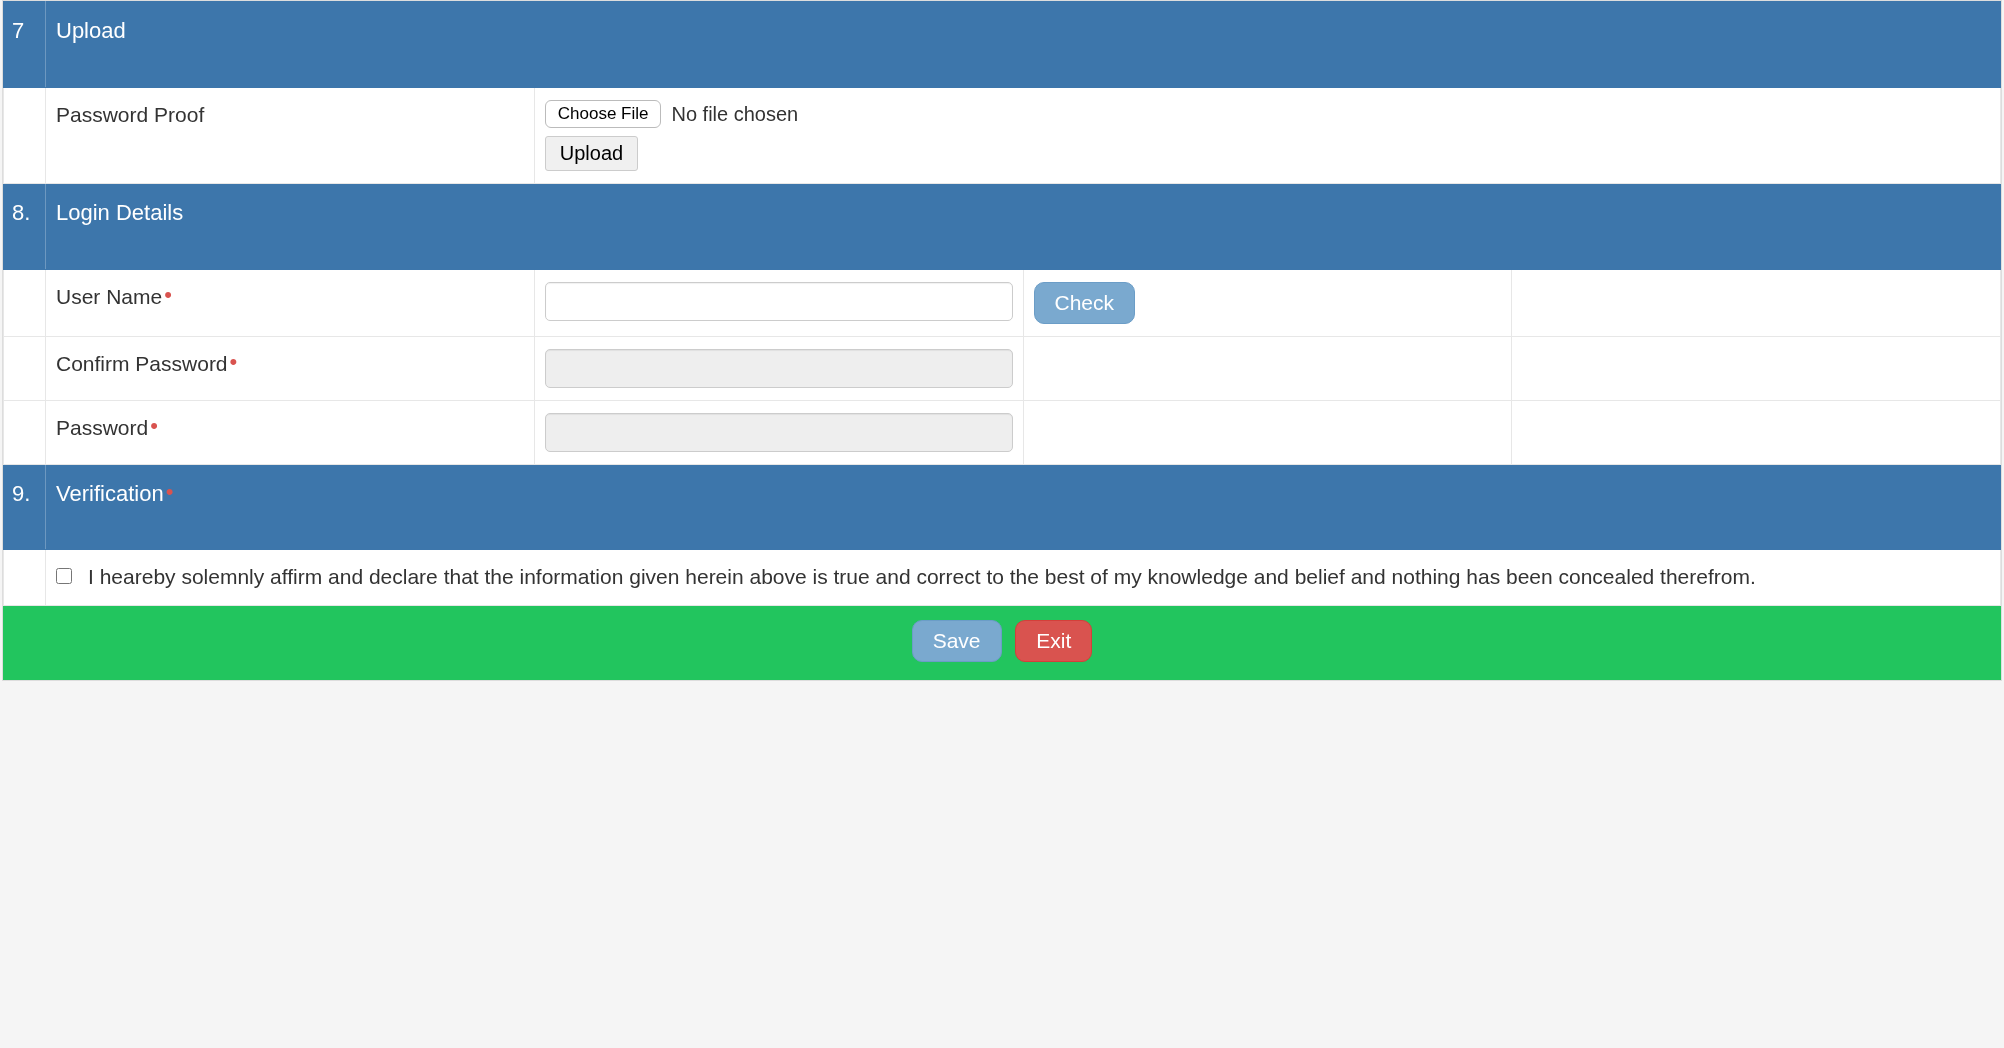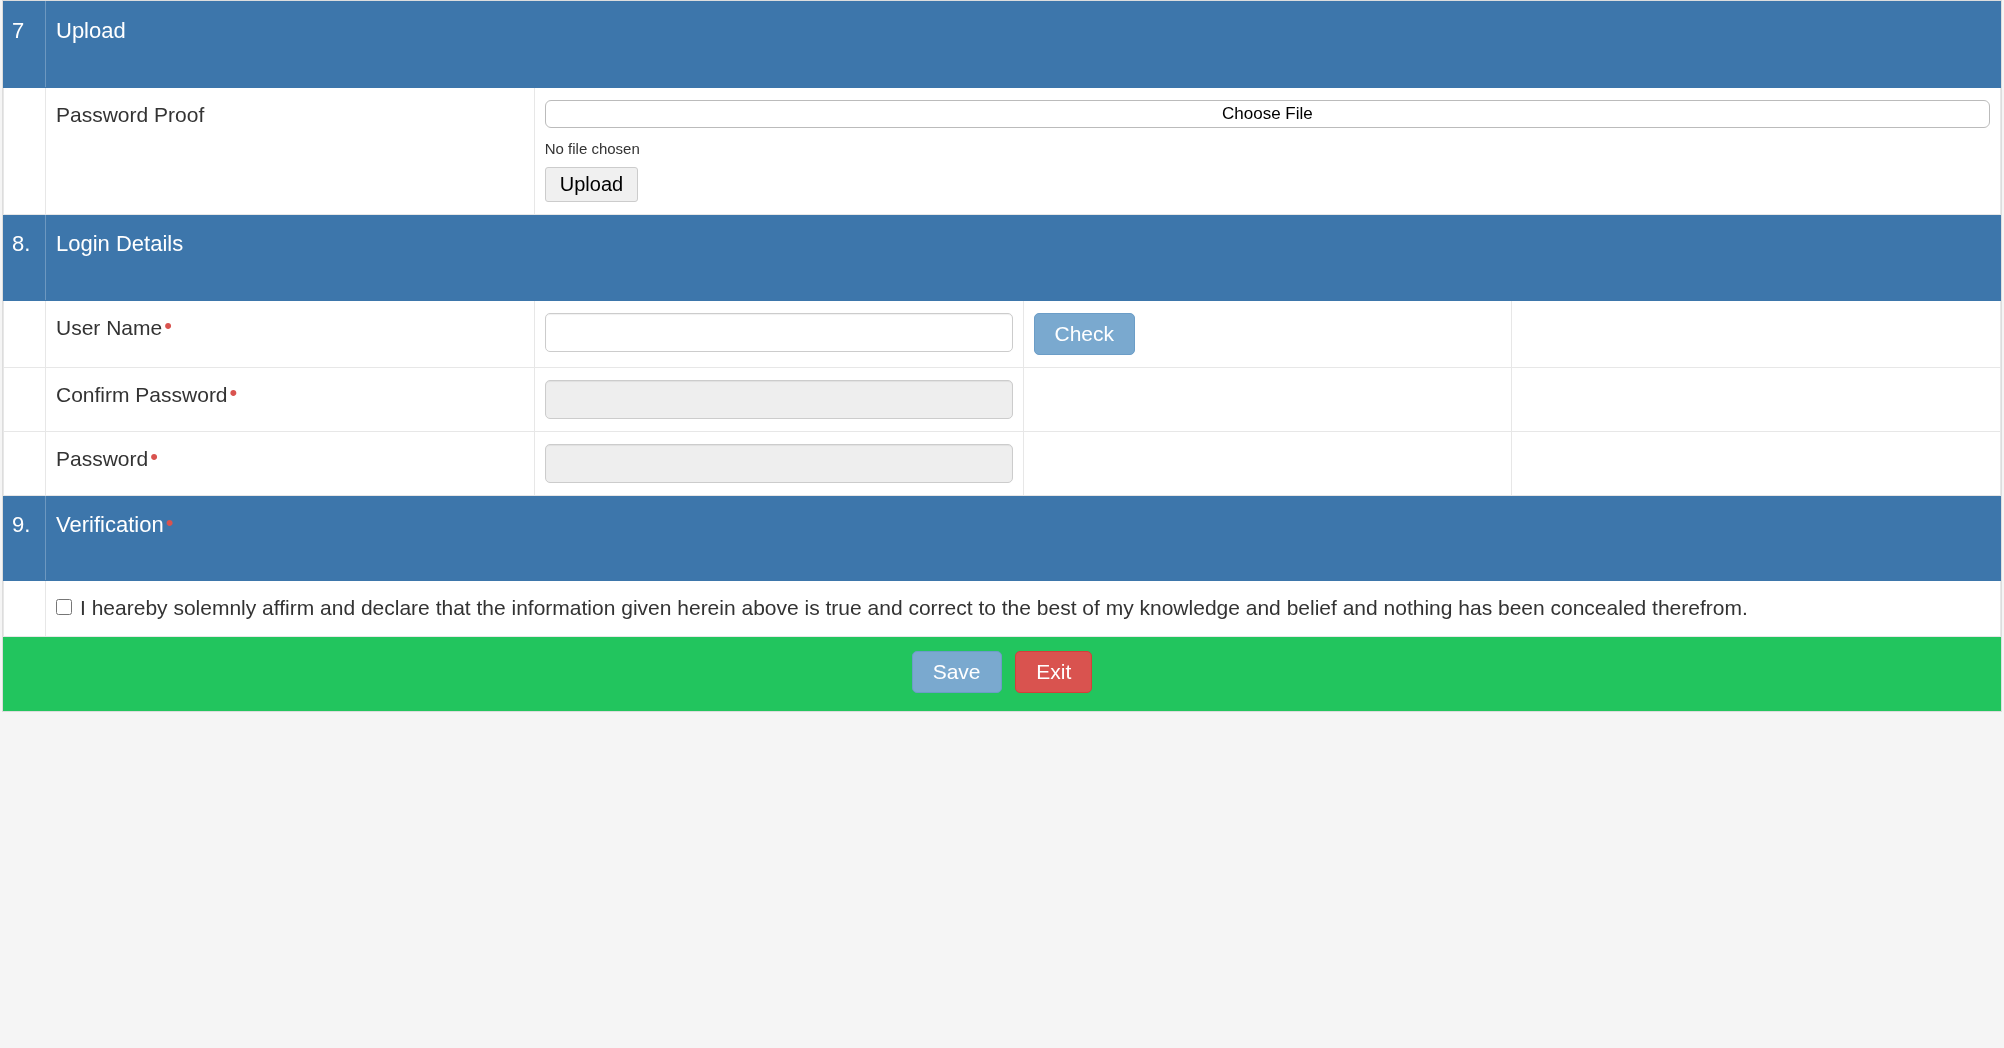--- a/index.html
+++ b/index.html
@@ -63,36 +63,36 @@
   .req-dot {
     color: #d9534f;
     font-size: 22px;
     line-height: 0;
     margin-left: 2px;
     position: relative;
     top: -2px;
   }
   .file-wrap {
     display: flex;
+    align-items: center;
     gap: 10px;
     flex-wrap: wrap;
-    flex-direction: column;
   }
   .choose-file-btn {
     font-size: 17px;
     padding: 3px 12px;
     border: 1px solid #bbb;
     border-radius: 6px;
     background: #fff;
     cursor: pointer;
     font-family: inherit;
   }
   .file-status {
     color: #333;
-    font-size: 15px;
+    font-size: 20px;
   }
   .upload-btn {
     display: inline-block;
     margin-top: 8px;
     font-size: 20px;
     padding: 5px 14px;
     border: 1px solid #ccc;
     background: #f0f0f0;
     cursor: pointer;
     font-family: inherit;
@@ -109,41 +109,41 @@
     color:#555;
   }
   .text-input:disabled {
     background: #eeeeee;
     cursor: not-allowed;
   }
   .btn {
     display: inline-block;
     font-size: 21px;
     padding: 8px 20px;
-    border-radius: 5px;
+    border-radius: 10px;
     cursor: pointer;
     border: 1px solid transparent;
     font-family: inherit;
     color: #fff;
   }
   .btn-primary-light {
     background: #7aa9cf;
     border-color: #6b9dc7;
   }
   .btn-danger {
     background: #d9534f;
     border-color: #d43f3a;
   }
   .decl-row td {
     padding: 14px 10px;
   }
   .decl-content {
     display: flex;
     align-items: flex-start;
-    gap: 8px;
+    gap: 16px;
     color: #333;
     line-height: 1.45;
   }
   .decl-content input[type="checkbox"]{
     margin-top: 6px;
     width: 16px;
     height: 16px;
   }
   .action-bar {
     text-align: center;

